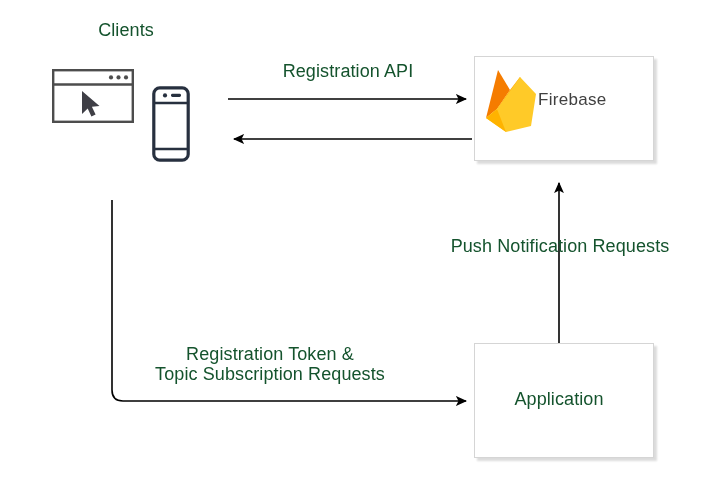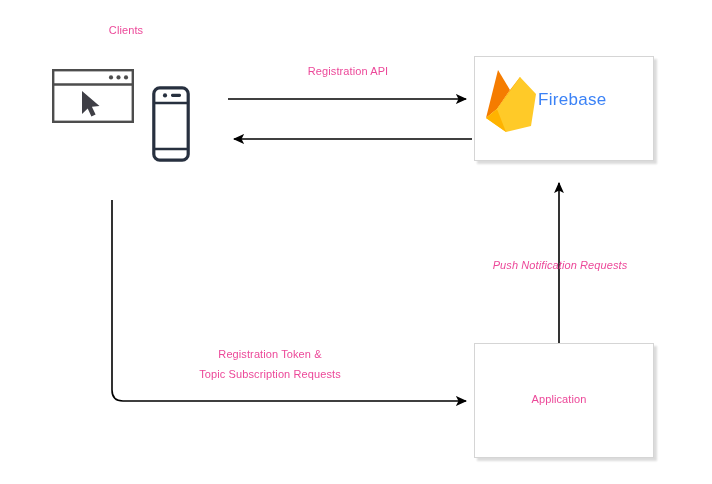--- a/index.html
+++ b/index.html
@@ -24,35 +24,35 @@
   .svg-layer {
     position: absolute;
     left: 0; top: 0;
     width: 712px;
     height: 484px;
   }
 
   
   .label {
     position: absolute;
-    font-size: 11px;
+    font-size: 18px;
     line-height: 19px;
-    color: #ec4899;
+    color: #14532d;
     white-space: nowrap;
     letter-spacing: 0.1px;
   }
   .label.centered {
     text-align: center;
     transform: translateX(-50%);
   }
 
   #clients-label   { left: 126px; top: 21px; }
   #reg-api-label   { left: 348px; top: 62px; }
   #push-notif-label{ left: 346px; top: 161px; }
-  #push-req-label  { left: 560px; top: 256px; font-style: italic; }
+  #push-req-label  { left: 560px; top: 237px; }
   #reg-token-label { left: 270px; top: 344px; line-height: 20px; text-align: center; }
   #application-label { left: 559px; top: 390px; }
 
   
   .node-box {
     position: absolute;
     background: #ffffff;
     border: 1px solid #d5d5d5;
     box-shadow: 3px 3px 2px rgba(0,0,0,0.14);
     box-sizing: border-box;
@@ -68,21 +68,21 @@
 
   #firebase-logo-wrap {
     position: absolute;
     left: 484px; top: 64px;
     width: 62px; height: 68px;
   }
   #firebase-word {
     position: absolute;
     left: 538px; top: 90px;
     font-size: 17px;
-    color: #3b82f6;
+    color: #404040;
     letter-spacing: 0.3px;
   }
 
   
   #browser-icon {
     position: absolute;
     left: 52px; top: 69px;
     width: 82px; height: 54px;
   }
   #phone-icon {

